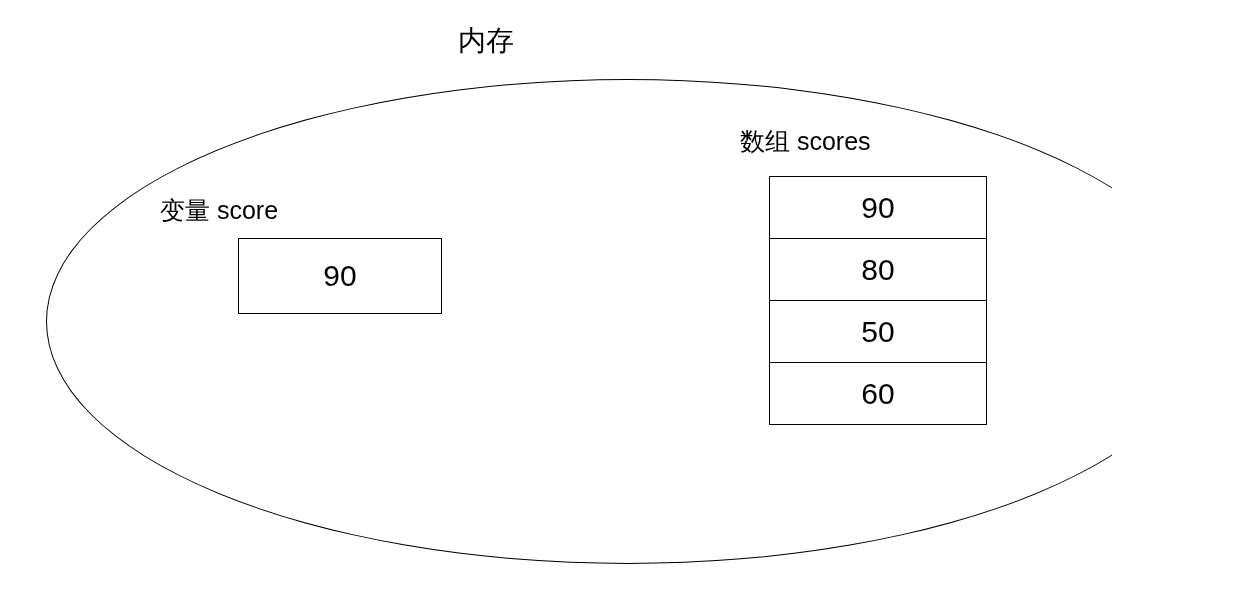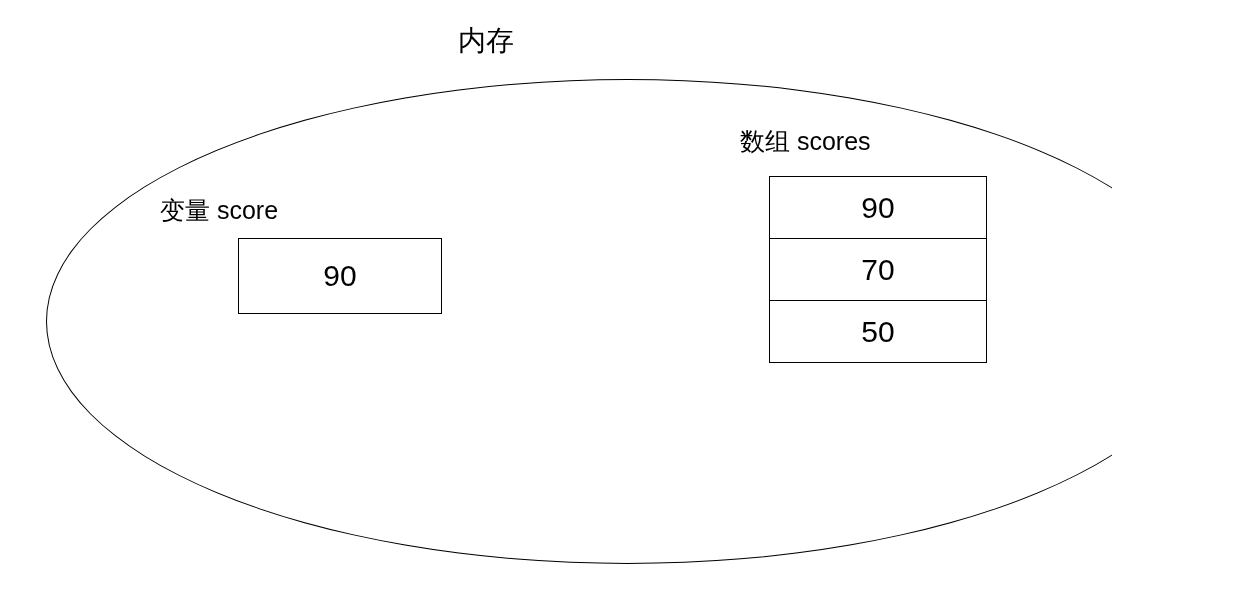--- a/index.html
+++ b/index.html
@@ -100,20 +100,23 @@
     <span>90</span>
   </div>
 
   <div class="group-label array-label">数组 scores</div>
 
   <div class="array-table">
     <div class="array-cell">
       <span>90</span>
     </div>
     <div class="array-cell">
-      <span>70</span>
+      <span>80</span>
     </div>
     <div class="array-cell">
       <span>50</span>
+    </div>
+    <div class="array-cell">
+      <span>60</span>
     </div>
   </div>
 
 </div>
 
 </body></html>

